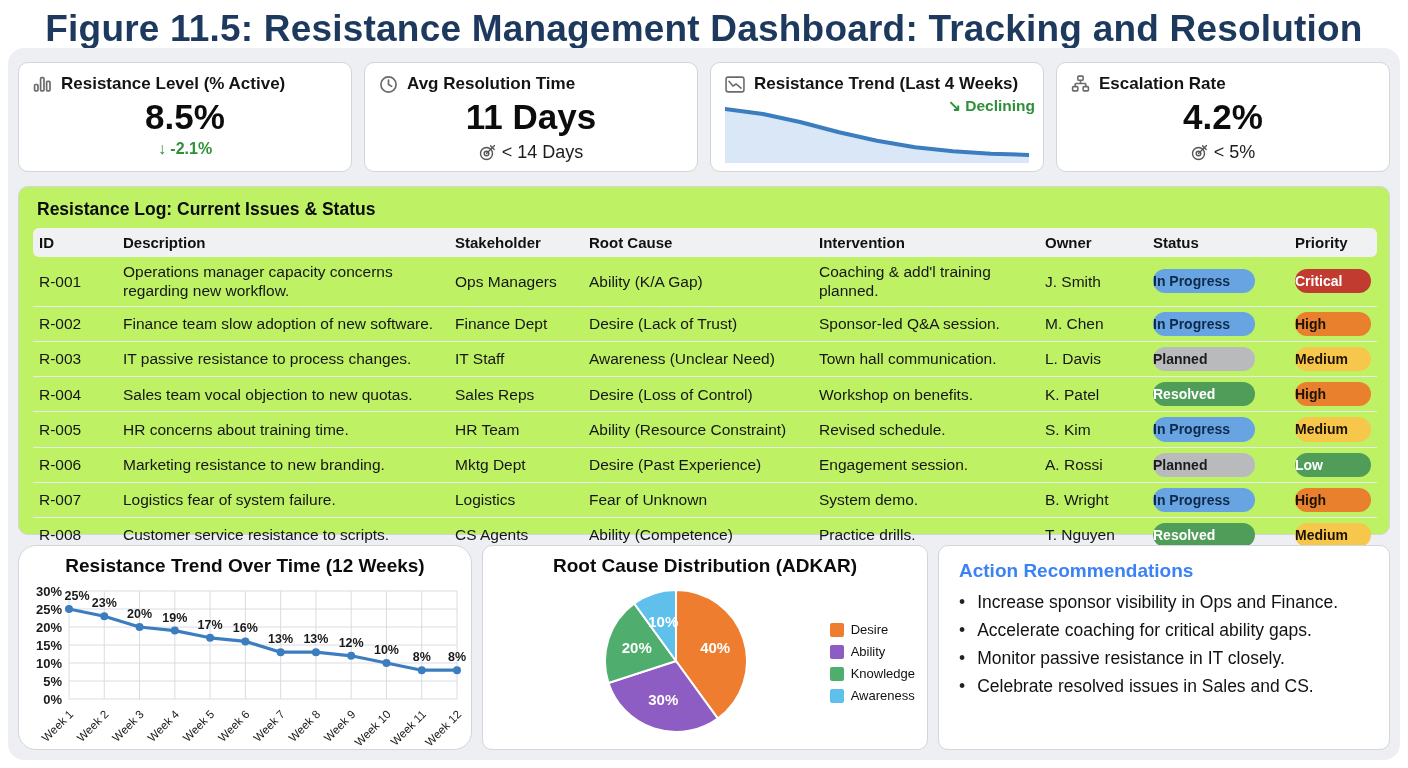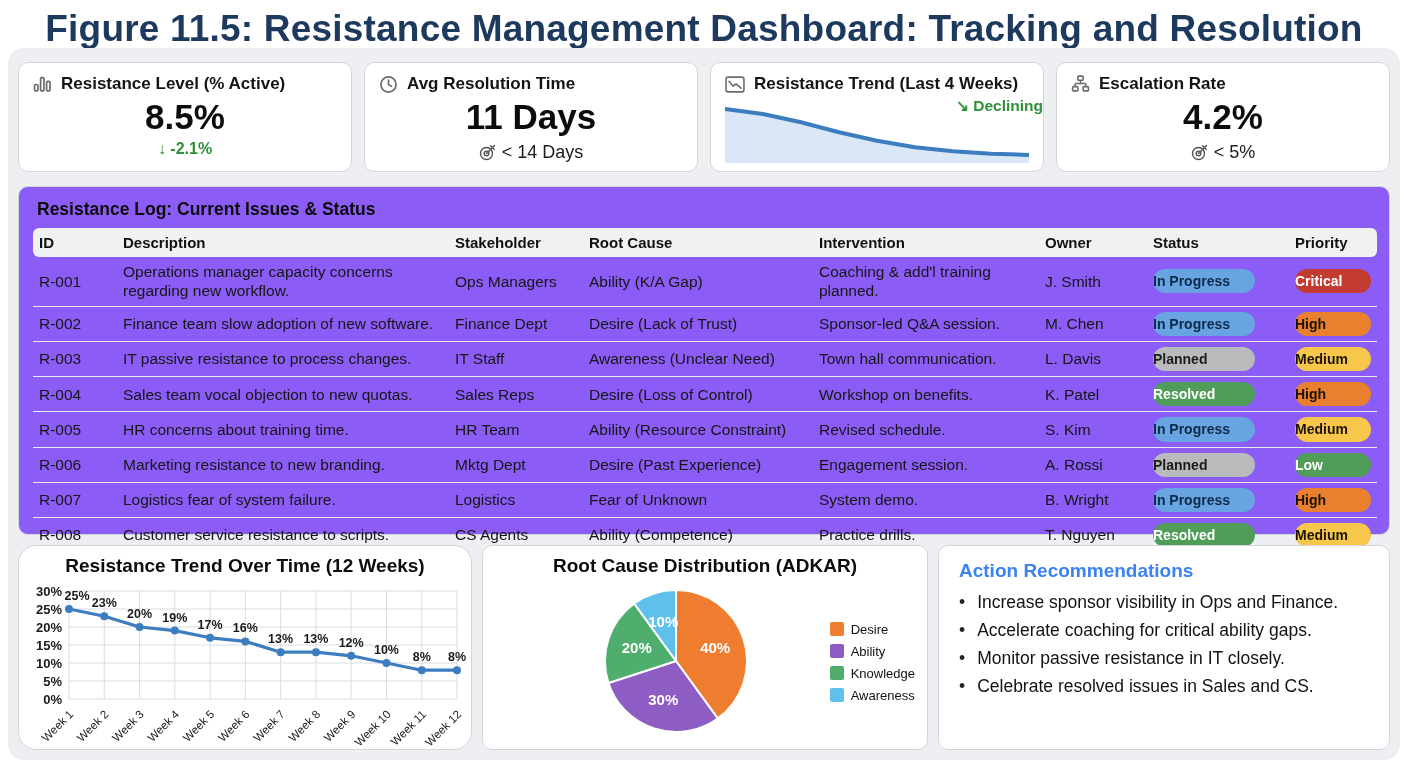--- a/index.html
+++ b/index.html
@@ -16,26 +16,26 @@
               border-radius: 10px; padding: 11px 14px 8px; position: relative; }
   .kpi-head { display: flex; align-items: center; gap: 9px; }
   .kpi-head svg { flex: 0 0 auto; }
   .kpi-label { font-size: 17px; font-weight: 600; color: #141414; white-space: nowrap; }
   .kpi-value { text-align: center; font-size: 35px; font-weight: 800; color: #0c0c0c;
                margin-top: 3px; line-height: 1.15; }
   .kpi-delta { text-align: center; font-size: 16px; font-weight: 600; color: #2e9038; margin-top: 3px; }
   .kpi-target { display: flex; justify-content: center; align-items: center; gap: 6px;
                 font-size: 18px; color: #1c1c1c; margin-top: 5px; }
   .spark-wrap { position: absolute; left: 14px; right: 14px; bottom: 8px; height: 62px; }
-  .trend-note { position: absolute; right: 0; top: 34px; font-size: 15.5px;
+  .trend-note { position: absolute; right: 8px; top: 34px; font-size: 15.5px;
                 font-weight: 600; color: #2e9038; }
 
   
   .log-panel { position: absolute; left: 10px; top: 138px; width: 1372px; height: 349px;
-               background: #8b5cf6; border: 1px solid #d2d5d9; border-radius: 10px; padding: 10px 14px; }
+               background: #bef264; border: 1px solid #d2d5d9; border-radius: 10px; padding: 10px 14px; }
   .log-title { font-size: 17.5px; font-weight: 700; color: #0c0c0c; margin: 2px 0 8px 4px; }
   table { border-collapse: collapse; table-layout: fixed; width: 1344px; }
   thead th { background: #f0f1f3; font-size: 15px; font-weight: 700; color: #111;
              text-align: left; padding: 6px 6px; }
   thead th:first-child { border-radius: 6px 0 0 6px; }
   thead th:last-child  { border-radius: 0 6px 6px 0; }
   tbody td { font-size: 15.5px; color: #161616; padding: 5px 6px; border-top: 1px solid #e8e9eb;
              vertical-align: middle; line-height: 1.25; }
   tbody tr:first-child td { border-top: none; }
   .pill { display: inline-block; border-radius: 15px; font-size: 14px; font-weight: 700;
@@ -49,21 +49,21 @@
   .panel-trend { left: 10px;  width: 454px; border-radius: 18px; }
   .panel-pie   { left: 474px; width: 446px; }
   .panel-rec   { left: 930px; width: 452px; padding: 14px 20px; }
   .panel-title-center { text-align: center; font-size: 19px; font-weight: 700; color: #0c0c0c; margin-top: 9px; }
   .panel-title-left { font-size: 19px; font-weight: 700; color: #3b82f6; margin-bottom: 10px; }
   .rec-list { list-style: none; margin-top: 4px; }
   .rec-list li { font-size: 17.5px; color: #121212; margin: 7px 0; display: flex; gap: 12px; }
   .rec-list li .bullet { color: #222; }
   svg text { font-family: "Liberation Sans", sans-serif; }
   .pie-legend { position: absolute; right: 12px; top: 76px; }
-  .legend-item { display: flex; align-items: flex-start; gap: 7px; margin-bottom: 7px; }
+  .legend-item { display: flex; align-items: flex-end; gap: 7px; margin-bottom: 7px; }
   .legend-swatch { width: 14px; height: 14px; border-radius: 2px; display: inline-block; }
   .legend-label { font-size: 13px; color: #111; }
 </style>
 </head>
 <body>
 
 <div class="page-title">Figure 11.5: Resistance Management Dashboard: Tracking and Resolution</div>
 
 <div class="board">
 

